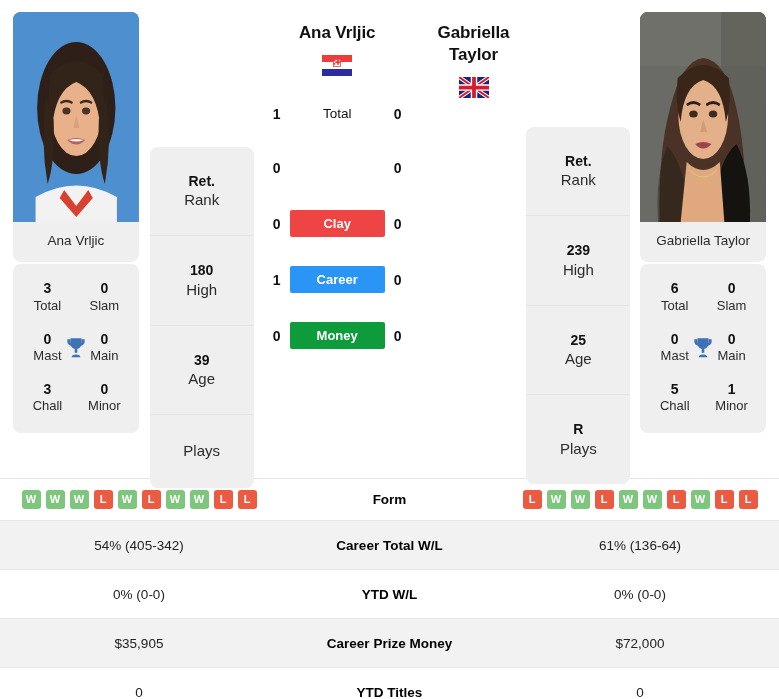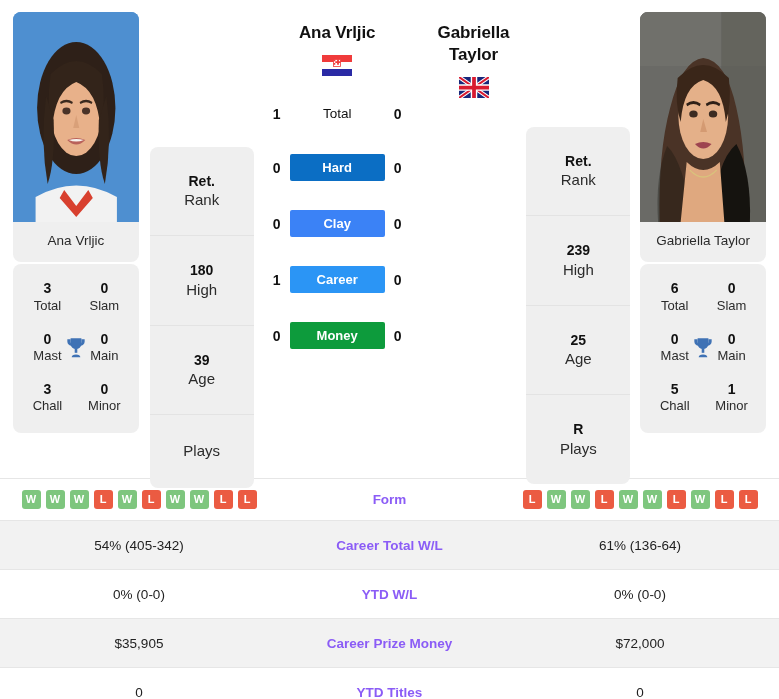--- a/index.html
+++ b/index.html
@@ -106,21 +106,21 @@
   }
   .surf-chip.plain { background: transparent; color: #111; font-weight: normal; font-size: 13.5px; }
 
   
   .stats { width: 100%; border-collapse: collapse; table-layout: fixed; }
   .stats tr { height: 49px; }
   .stats tr.alt { background: #f2f2f2; }
   .stats tr { border-top: 1px solid #e6e6e6; }
   .stats td { padding: 0 10px; font-size: 13.5px; vertical-align: middle; }
   .col-left, .col-right { width: 278px; text-align: center; color: #222; }
-  .col-mid { width: 223px; text-align: center; font-weight: bold; color: #8b5cf6; }
+  .col-mid { width: 223px; text-align: center; font-weight: bold; color: #000000; }
   tr.form-row { height: 42px; }
   .form-cells { display: flex; justify-content: center; gap: 5px; }
   .fbadge {
     width: 19px; height: 19px; line-height: 19px;
     border-radius: 3px; text-align: center;
     font-size: 11px; font-weight: bold; color: #ffffff;
   }
   .fbadge.W { background: #7ec67e; }
   .fbadge.L { background: #eb5b42; }
 </style>
@@ -225,26 +225,25 @@
       </div>
 
       <div class="surf-list">
         <div class="surf-row first">
           <div class="sc l">1</div>
           <div class="surf-chip plain">Total</div>
           <div class="sc r">0</div>
         </div>
         <div class="surf-row">
           <div class="sc l">0</div>
-          <div class="surf-chip" style="background:#0b6ec4">Hard</div>
           <div class="sc r">0</div>
         </div>
         <div class="surf-row">
           <div class="sc l">0</div>
-          <div class="surf-chip" style="background:#3b82f6">Clay</div>
+          <div class="surf-chip" style="background:#ef4444">Clay</div>
           <div class="sc r">0</div>
         </div>
         <div class="surf-row">
           <div class="sc l">1</div>
           <div class="surf-chip" style="background:#2b95f5">Career</div>
           <div class="sc r">0</div>
         </div>
         <div class="surf-row">
           <div class="sc l">0</div>
           <div class="surf-chip" style="background:#0d9b3c">Money</div>

